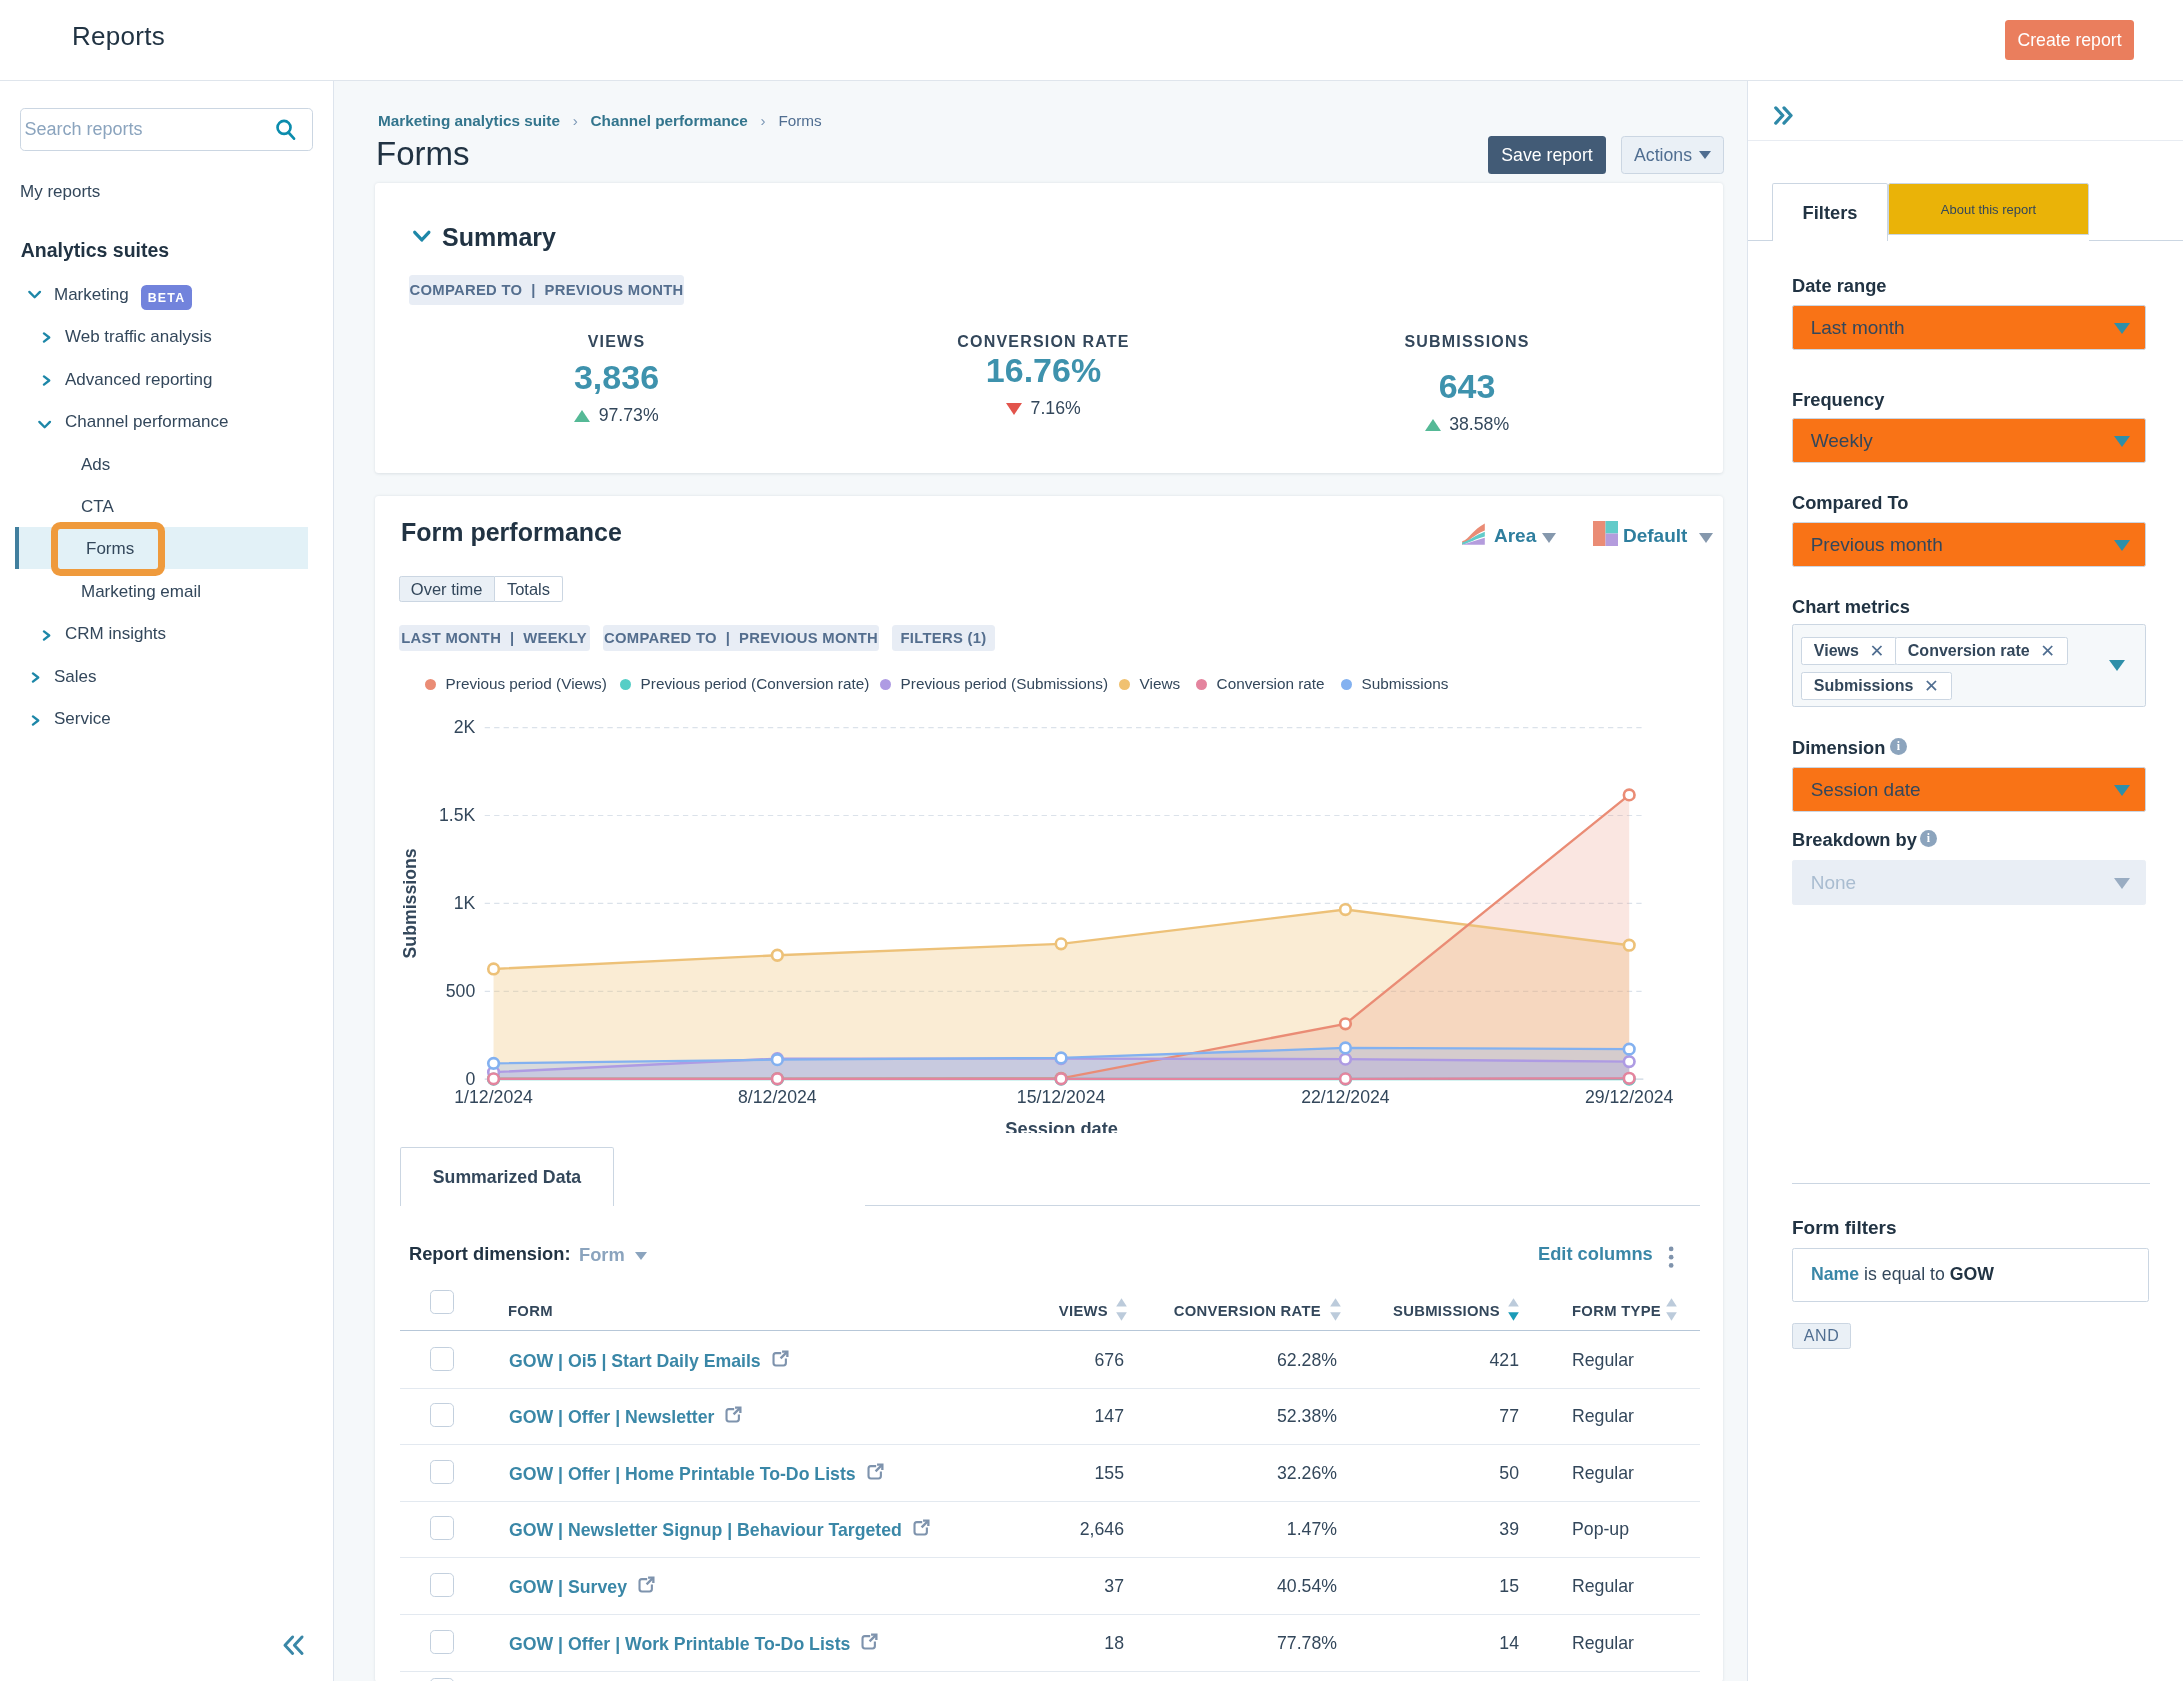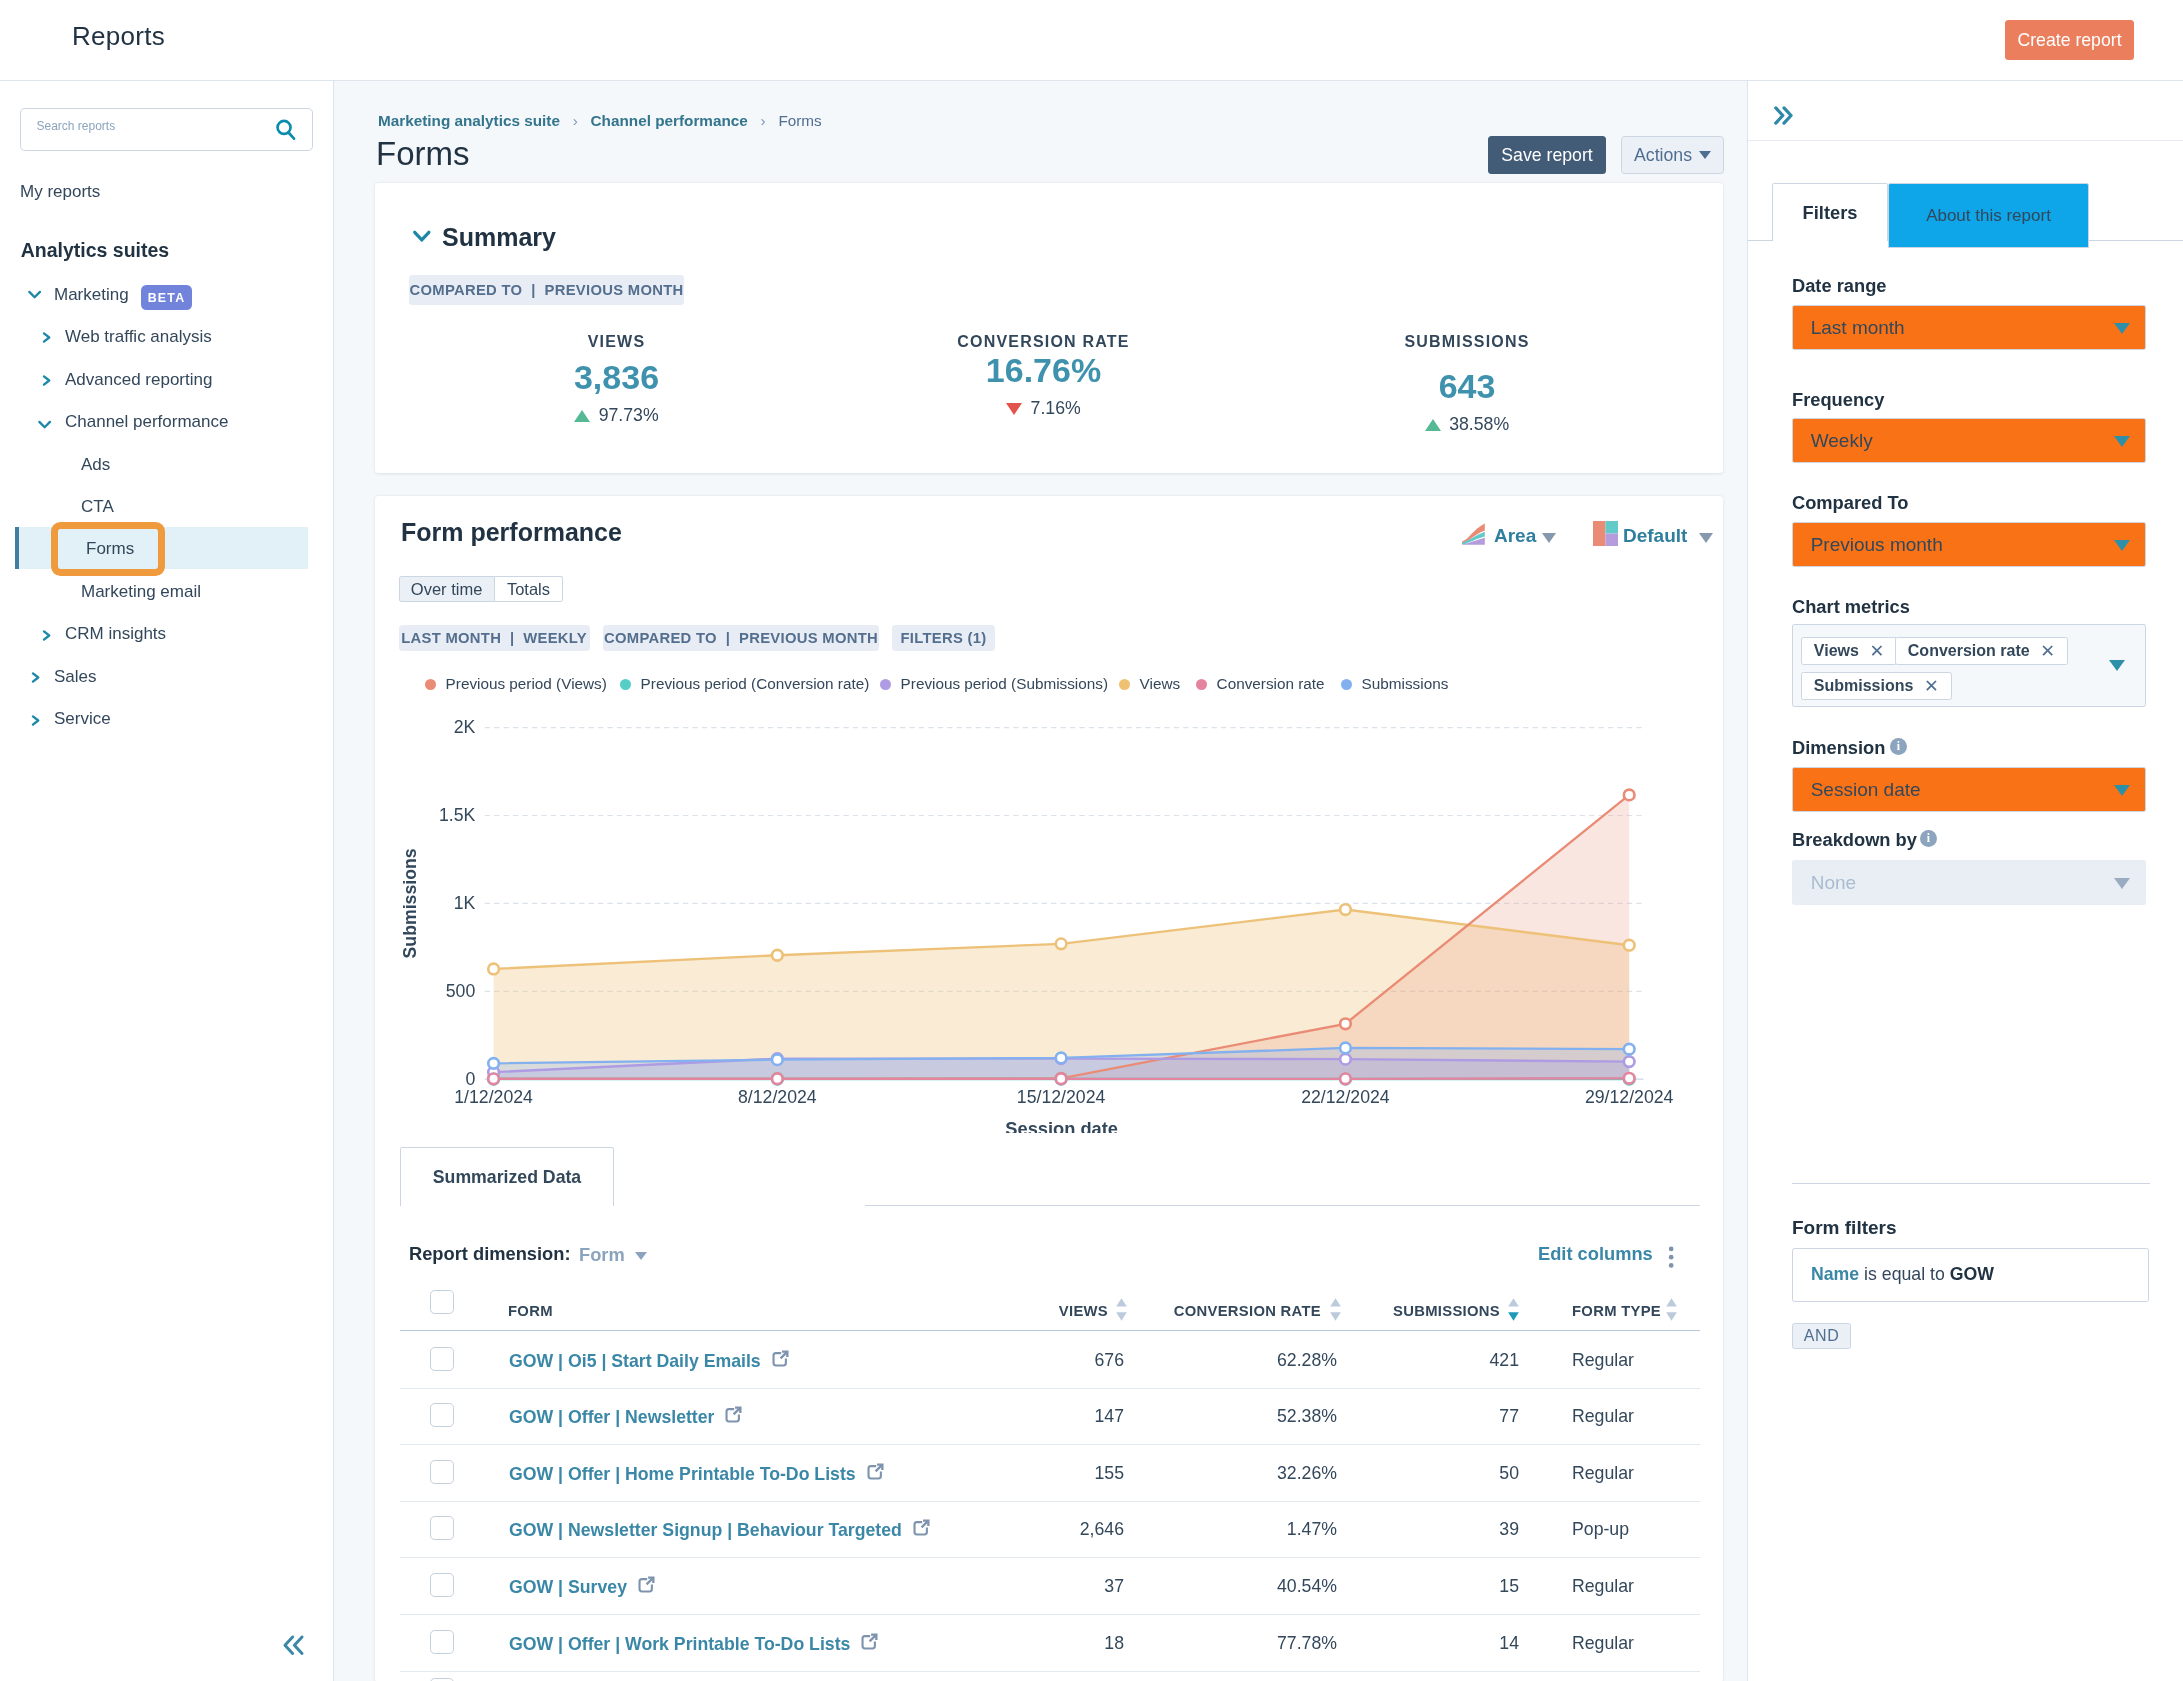--- a/index.html
+++ b/index.html
@@ -12,21 +12,21 @@
 #topbar h1 { position:absolute; left:48px; top:21px; font-size:26px; font-weight:normal; color:#213343; letter-spacing:0.3px;margin-left:24px; }
 #createbtn { left:2005px; top:20px; width:129px; height:40px; background:#ea7e5d; border-radius:3.5px; color:#fff; font-size:17.7px; display:flex; align-items:center; justify-content:center; }
 
 
 #sidebar { left:0; top:81px; width:334px; height:1600px; background:#fff; border-right:1.2px solid #dde4ed; }
 #main { left:334px; top:81px; width:1414px; height:1600px; background:#f5f8fa; overflow:hidden; }
 #rpanel { left:1747px; top:81px; width:436px; height:1600px; background:#fff; border-left:1.2px solid #dde4ed; }
 
 
 #search { left:19.5px; top:26.6px; width:293px; height:43px; border:1.2px solid #cbd6e2; border-radius:4.7px; background:#fff; }
-#search span { position:absolute; left:16px; top:10px; font-size:12px; color:#8ba4be; }
+#search span { position:absolute; left:4px; top:10px; font-size:18px; color:#8ba4be; }
 .navtxt { font-size:17px; color:#33475b; }
 .chev { stroke:#1d87a8; stroke-width:4; fill:none; stroke-linecap:round; stroke-linejoin:round; }
 #formsrow { left:14.8px; top:446px; width:293px; height:42px; background:#e2f1f7; }
 #formsbar { left:14.8px; top:446px; width:4.7px; height:42px; background:#417f9e; }
 #orangering { left:51px; top:441px; width:114px; height:54px; border:7px solid #ef9a3c; border-radius:9.4px; }
 .beta { left:141px; top:204px; width:51px; height:25px; background:#7283dc; border-radius:5.3px; color:#fff; font-size:12.4px; font-weight:bold; letter-spacing:1.2px; display:flex; align-items:center; justify-content:center; }
 
 
 .card { position:absolute; background:#fff; border-radius:3.5px; box-shadow:0 0.6px 3px rgba(45,62,80,0.12); }
 #card1 { left:41px; top:102px; width:1348px; height:290px; }
@@ -401,21 +401,21 @@
 <div id="rpanel" class="abs">
   <svg class="abs" style="left:26px;top:25px" width="20" height="19" viewBox="0 0 34 32">
       <g fill="none" stroke="#2e89a8" stroke-width="5.5" stroke-linecap="round" stroke-linejoin="round">
         <polyline points="3,3 15,16 3,29"></polyline>
         <polyline points="17,3 29,16 17,29"></polyline>
       </g>
     </svg>
   <div class="abs" style="left:0;top:59px;width:436px;height:1.2px;background:#e8ecf2;"></div>
 
   <div class="dtab" style="left:24px;top:102px;width:116px;height:58px;background:#fff;border:1.2px solid #cbd6e2;border-bottom:none;border-radius:2.4px 2.4px 0 0;font-weight:bold;color:#213343;z-index:2;font-size:18.3px;">Filters</div>
-  <div class="dtab" style="left:140px;top:102px;width:201px;height:65px;background:#0ea5e9;border:1.2px solid #cbd6e2;border-radius:2.4px 2.4px 0 0;color:#33475b;font-size:17px;">About this report</div>
+  <div class="dtab" style="left:140px;top:102px;width:201px;height:52px;background:#eab308;border:1.2px solid #cbd6e2;border-radius:2.4px 2.4px 0 0;color:#33475b;font-size:13px;">About this report</div>
   <div class="abs" style="left:341px;top:159px;width:95px;height:1.2px;background:#cbd6e2;"></div>
   <div class="abs" style="left:0px;top:159px;width:24px;height:1.2px;background:#cbd6e2;"></div>
 
   <div class="rlabel" style="left:44px;top:194px;">Date range</div>
   <div class="rselect" style="top:224px;">Last month<span class="rcaret"></span></div>
 
   <div class="rlabel" style="left:44px;top:308px;">Frequency</div>
   <div class="rselect" style="top:337px;">Weekly<span class="rcaret"></span></div>
 
   <div class="rlabel" style="left:44px;top:411px;">Compared To</div>

